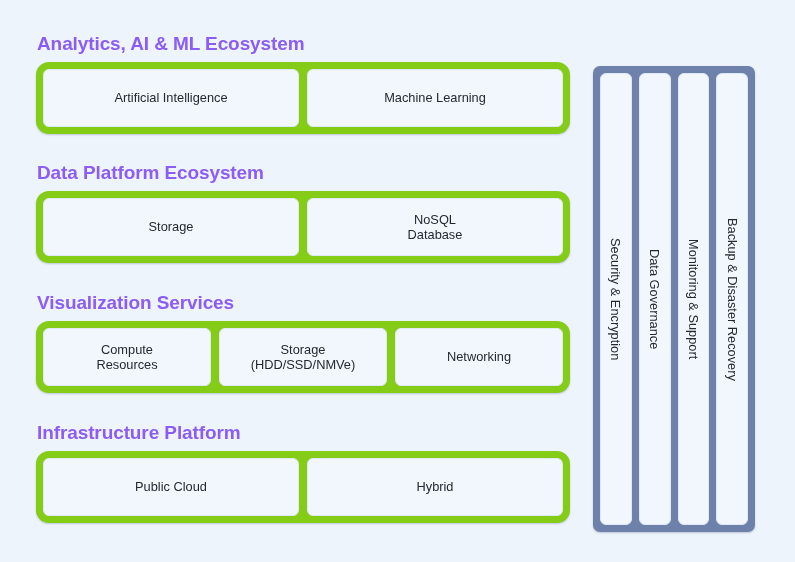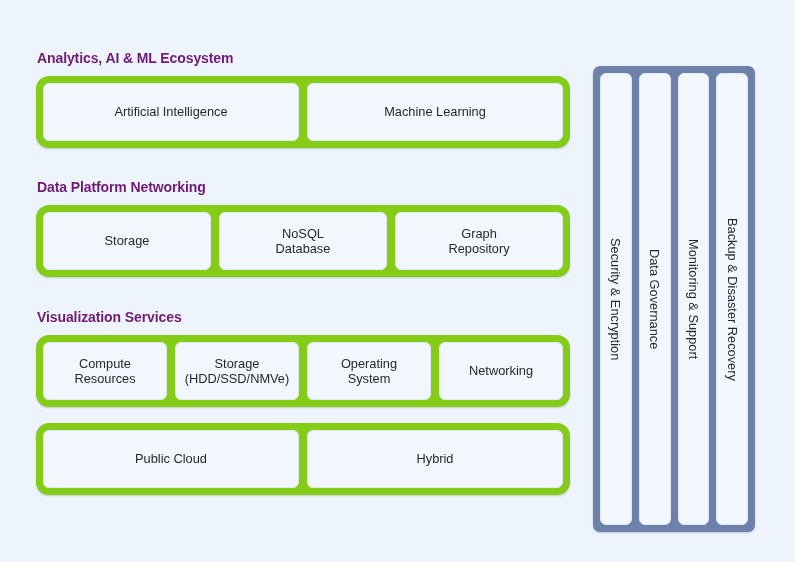--- a/index.html
+++ b/index.html
@@ -32,27 +32,27 @@
     height: 498px;
   }
 
   .layer {
     position: absolute;
     left: 0;
     width: 534px;
   }
 
   .layer-title {
-    font-size: 14px;
+    font-size: 19px;
     font-weight: bold;
-    color: #701a75;
+    color: #8b5cf6;
     letter-spacing: -0.1px;
     line-height: 20px;
     height: 22px;
-    margin: 14px 0 6px 1px;
+    margin: 0 0 6px 1px;
     white-space: nowrap;
   }
 
   .layer-frame {
     background: #84cc16;
     border-radius: 13px;
     box-sizing: border-box;
     padding: 7px;
     display: flex;
     flex-direction: row;
@@ -127,44 +127,41 @@
 
     <div class="layer" style="top:0px;">
       <div class="layer-title">Analytics, AI &amp; ML Ecosystem</div>
       <div class="layer-frame">
         <div class="cell">Artificial Intelligence</div>
         <div class="cell">Machine Learning</div>
       </div>
     </div>
 
     <div class="layer" style="top:129px;">
-      <div class="layer-title">Data Platform Networking</div>
+      <div class="layer-title">Data Platform Ecosystem</div>
       <div class="layer-frame">
         <div class="cell">Storage</div>
         <div class="cell">NoSQL
 Database</div>
-        <div class="cell">Graph
-Repository</div>
       </div>
     </div>
 
     <div class="layer" style="top:259px;">
       <div class="layer-title">Visualization Services</div>
       <div class="layer-frame">
         <div class="cell">Compute
 Resources</div>
         <div class="cell">Storage
 (HDD/SSD/NMVe)</div>
-        <div class="cell">Operating
-System</div>
         <div class="cell">Networking</div>
       </div>
     </div>
 
     <div class="layer" style="top:389px;">
+      <div class="layer-title">Infrastructure Platform</div>
       <div class="layer-frame">
         <div class="cell">Public Cloud</div>
         <div class="cell">Hybrid</div>
       </div>
     </div>
 
   </div>
 
   <div class="right-panel">
     <div class="vcell">

